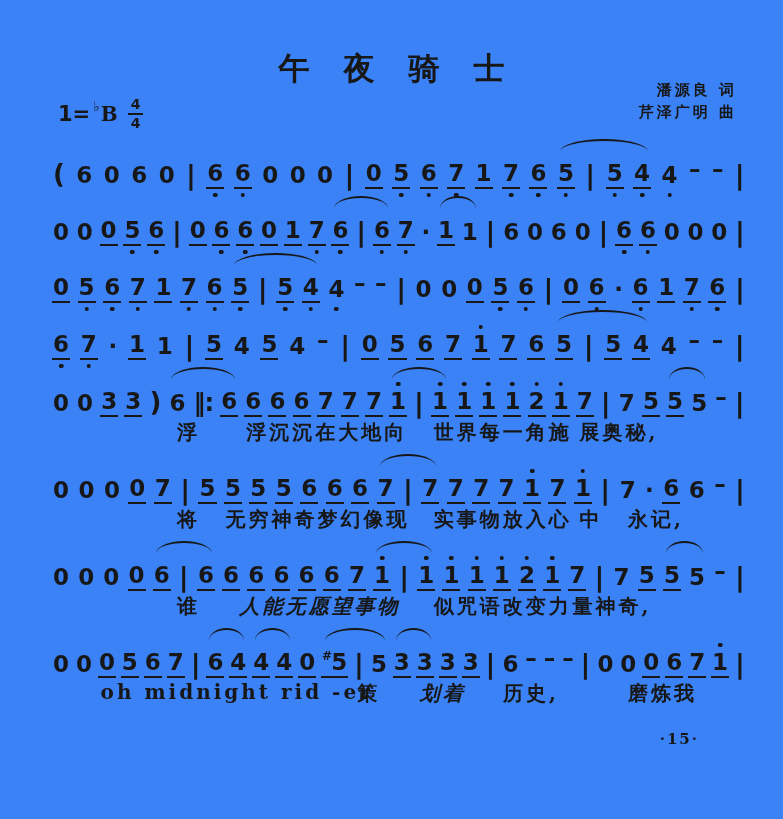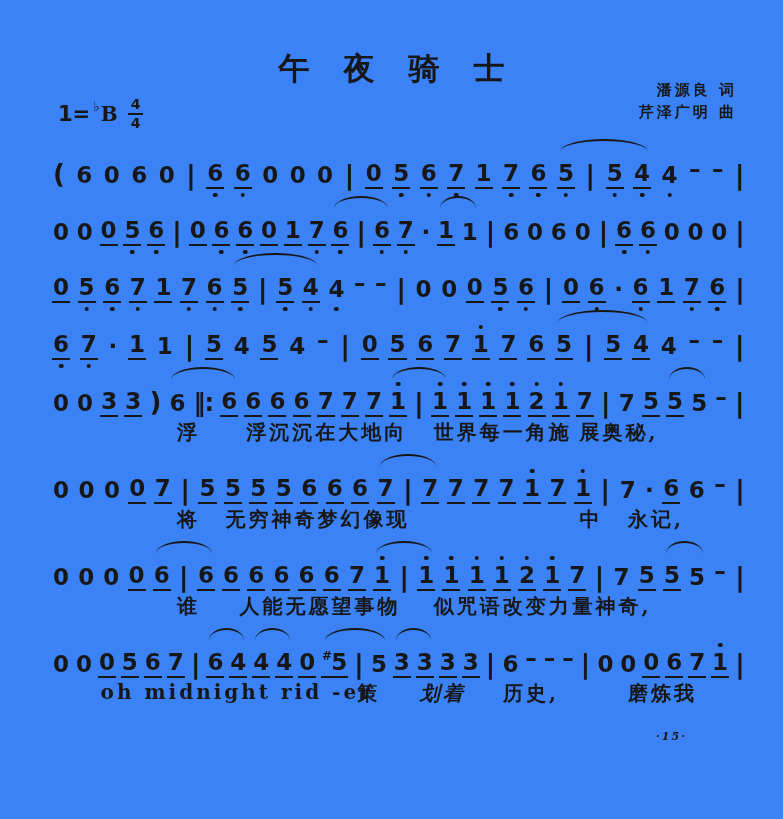--- a/index.html
+++ b/index.html
@@ -37,22 +37,22 @@
   .dot{width:4.5px;height:4.5px;border-radius:50%;background:#171717;
        position:absolute;left:50%;transform:translateX(-50%);}
   .dot.above{bottom:31px;}
   .dot.below{bottom:-8px;}
   .sharp{font-size:12px;position:relative;top:-10px;margin-right:-1px;}
   .slur{position:absolute;top:-3px;height:14px;border-top:2.6px solid #171717;
         border-radius:100% 100% 0 0 / 160% 160% 0 0;}
   .lyrics-row{position:relative;height:34px;font-size:20px;font-weight:700;
               font-family:"DejaVu Serif",serif;}
   .lyric{position:absolute;top:2px;white-space:nowrap;letter-spacing:3px;}
-  .pageno{position:absolute;top:730px;right:96px;font-size:11px;font-weight:700;
-          letter-spacing:2px;font-family:"DejaVu Serif",serif;font-style:italic;}
+  .pageno{position:absolute;top:730px;right:84px;font-size:15px;font-weight:700;
+          letter-spacing:2px;font-family:"DejaVu Serif",serif;}
 </style>
 </head>
 <body>
 
 <div class="page">
 
   <div class="title">午夜骑士</div>
 
   <div class="credits">
     <div>潘源良 词</div>
@@ -671,20 +671,21 @@
             <span class="glyph">–</span>
           </span>
           <span class="tok bar">
             <span class="glyph">|</span>
           </span>
           <span class="slur" style="left: 327.7px; width: 56.6px;"></span>
         </div>
         <div class="lyrics-row">
           <span class="lyric" style="left: 18%;">将</span>
           <span class="lyric" style="left: 25%;">无穷神奇梦幻像现</span>
+          <span class="lyric" style="left: 55%;">实事物放入心</span>
           <span class="lyric" style="left: 76%;">中</span>
           <span class="lyric" style="left: 83%;">永记,</span>
         </div>
       </div>
       <div class="system with-lyrics">
         <div class="notes-row">
           <span class="tok">
             <span class="glyph">0</span>
           </span>
           <span class="tok">
@@ -777,21 +778,21 @@
           </span>
           <span class="tok bar">
             <span class="glyph">|</span>
           </span>
           <span class="slur" style="left: 103.7px; width: 56.6px;"></span>
           <span class="slur" style="left: 323.7px; width: 56.6px;"></span>
           <span class="slur" style="left: 613.7px; width: 37.6px;"></span>
         </div>
         <div class="lyrics-row">
           <span class="lyric" style="left: 18%;">谁</span>
-          <span class="lyric" style="left: 27%;">人能无愿望事物</span>
+          <span class="lyric" style="left: 27%; font-style: italic;">人能无愿望事物</span>
           <span class="lyric" style="left: 55%;">似咒语改变力</span>
           <span class="lyric" style="left: 75%;">量神奇,</span>
         </div>
       </div>
       <div class="system with-lyrics">
         <div class="notes-row">
           <span class="tok">
             <span class="glyph">0</span>
           </span>
           <span class="tok">

